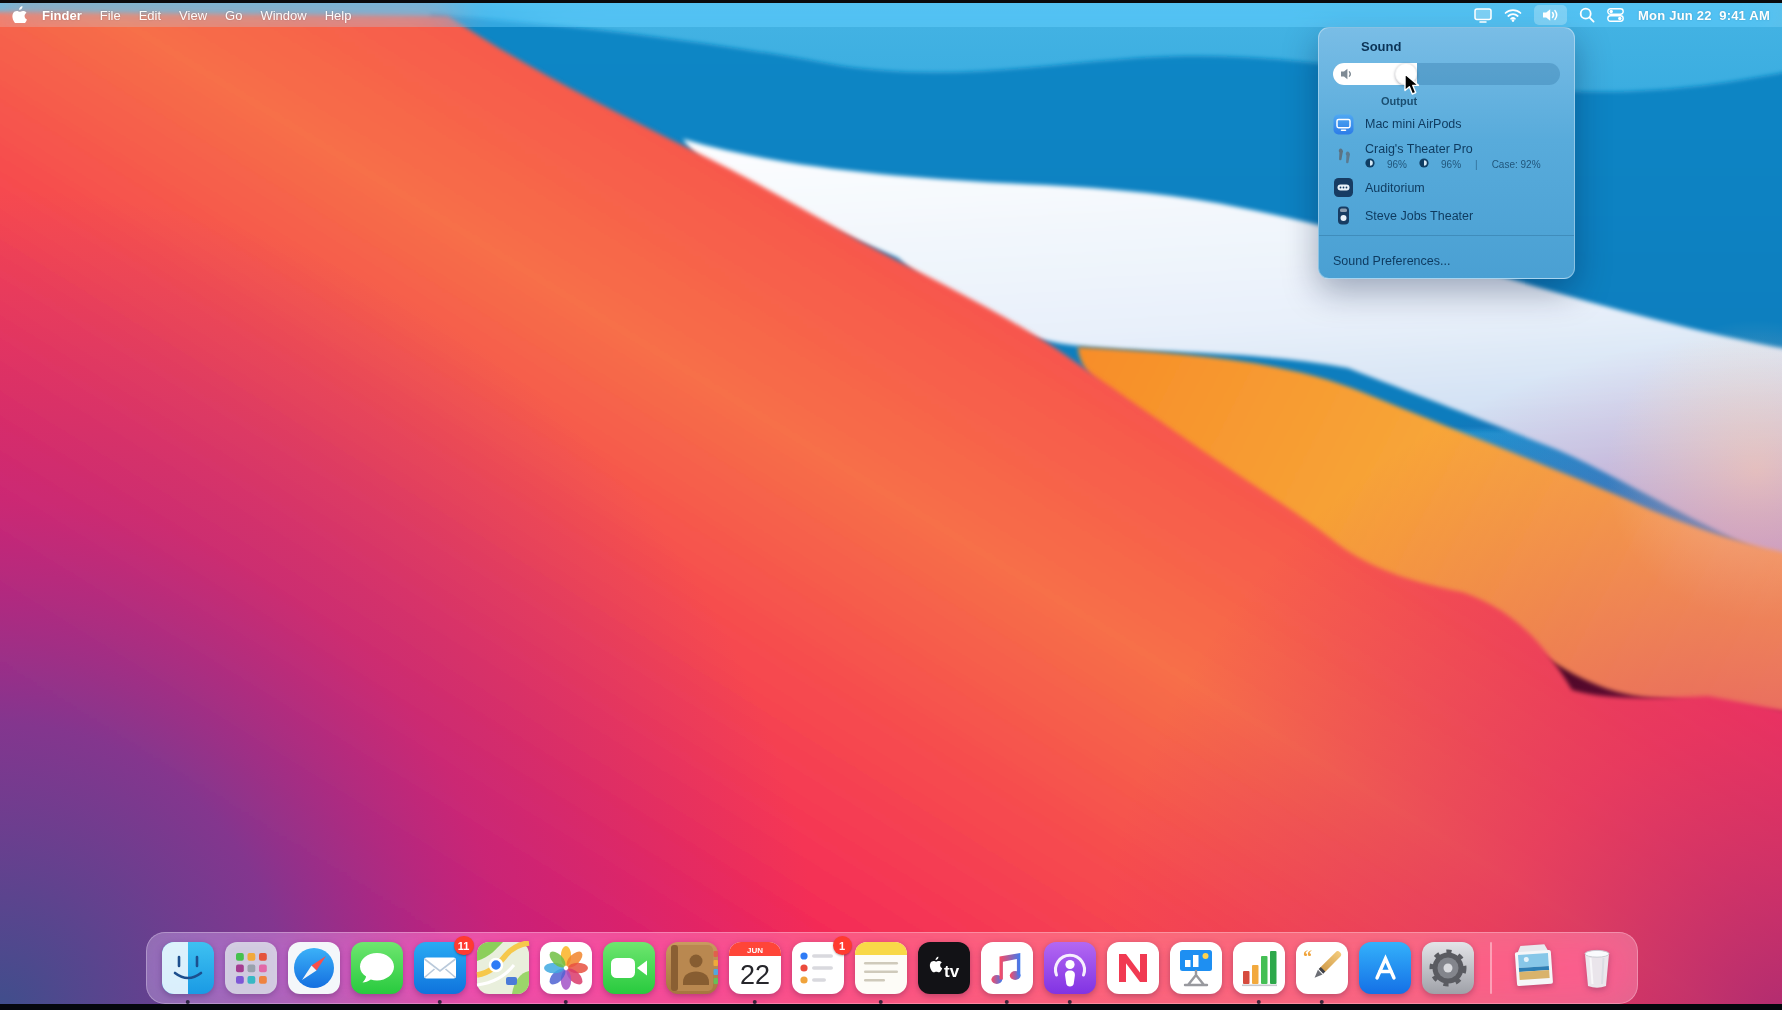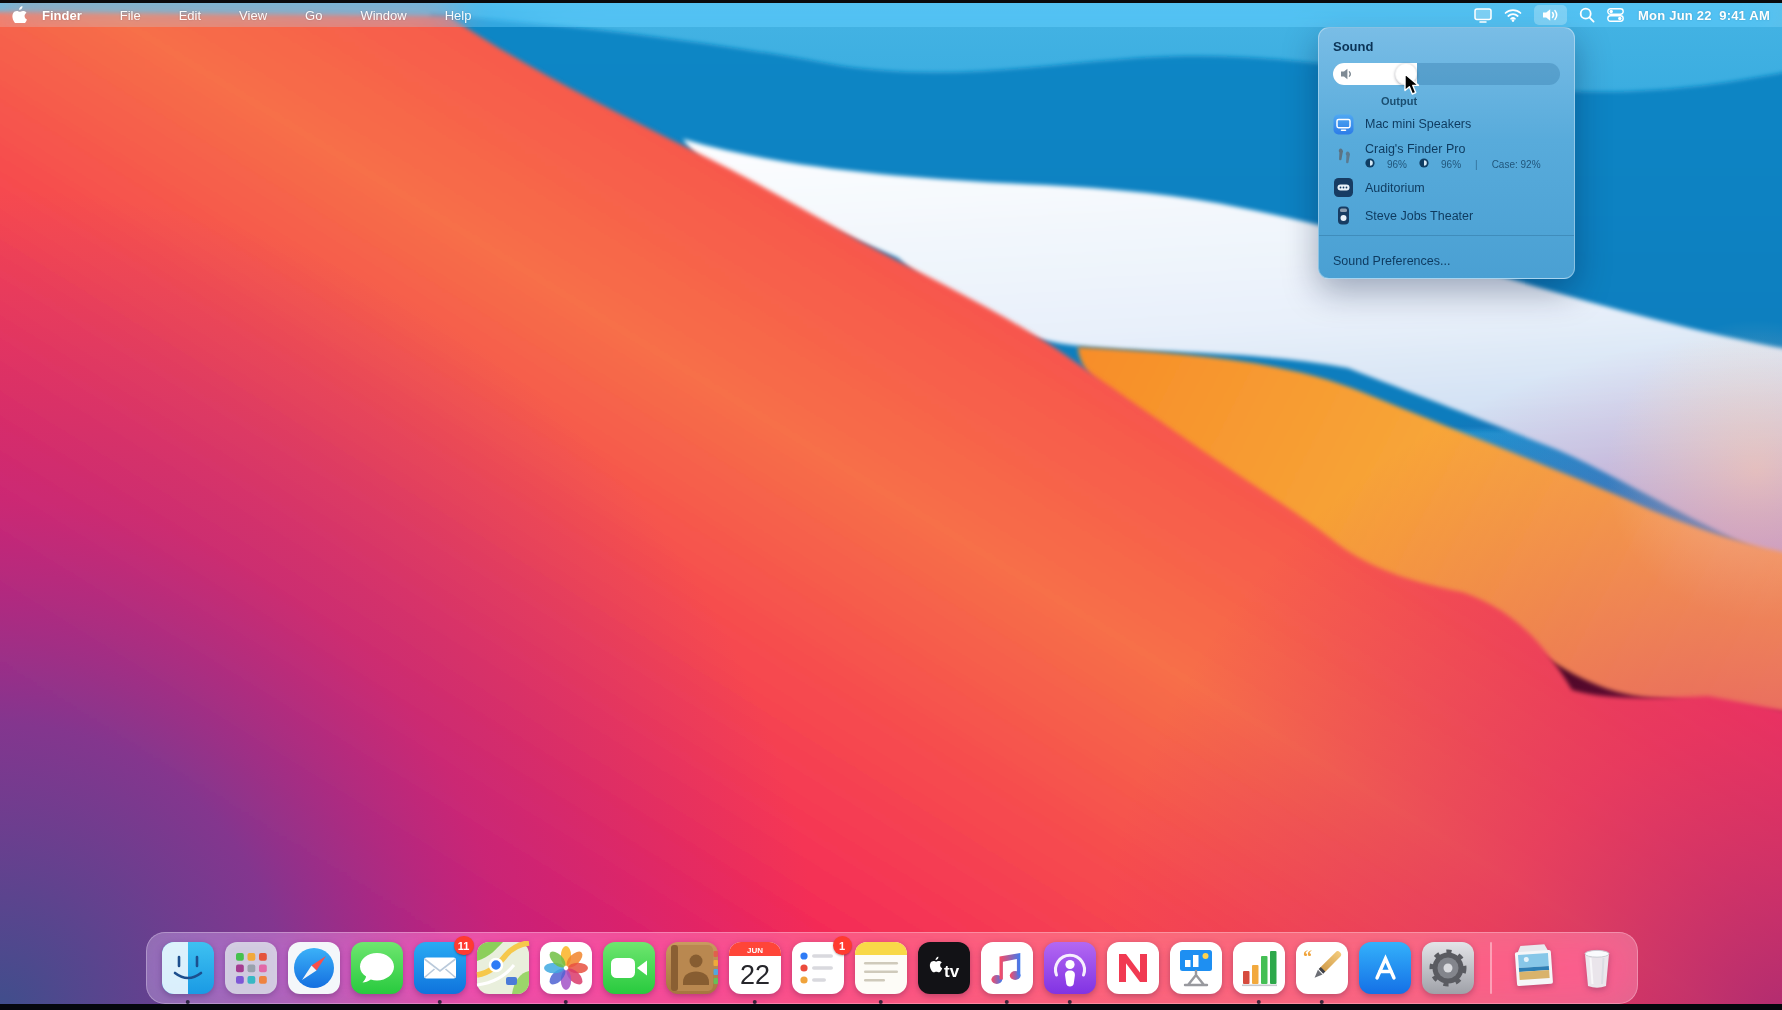--- a/index.html
+++ b/index.html
@@ -16,38 +16,38 @@
   
   #menubar{
     position:absolute;left:0;top:3px;width:100%;height:24px;z-index:30;
     display:flex;align-items:center;padding:0 12px;box-sizing:border-box;
     background:rgba(255,255,255,0.16);
     backdrop-filter:blur(18px) saturate(1.4);
     color:#fff;font-size:13px;
     text-shadow:0 0 2px rgba(0,0,0,0.22);
   }
   #apple-menu{display:flex;align-items:center;margin-right:6px;}
-  #menu-items{display:flex;align-items:center;gap:20px;}
+  #menu-items{display:flex;align-items:center;}
   .menu-item{padding:0 9px;white-space:nowrap;opacity:.95;}
   .menu-item.bold{font-weight:700;opacity:1;}
   #status-area{margin-left:auto;display:flex;align-items:center;gap:12px;}
   .status-icon{display:flex;align-items:center;justify-content:center;}
   .status-icon.highlight{background:rgba(255,255,255,0.25);border-radius:5px;padding:3px 8px;}
   #menu-clock{font-weight:600;white-space:pre;margin-left:2px;letter-spacing:.2px;}
   
   #sound-panel{
     position:absolute;left:1318px;top:27px;width:257px;z-index:20;
     box-sizing:border-box;padding:11px 14px 10px;
     border-radius:11px;
     background:linear-gradient(180deg,#79bde6 0%,#58abdb 45%,#4aa0d3 100%);
     border:1px solid rgba(255,255,255,0.35);
     box-shadow:0 12px 34px rgba(0,20,60,0.35);
     color:#0e3a5f;
   }
-  #sound-title{font-size:13px;font-weight:700;color:#0b3356;}
+  #sound-title{font-size:13px;font-weight:700;color:#0b3356;margin-left:28px;}
   #vol-slider{position:relative;margin-top:9px;height:22px;border-radius:11px;
     background:rgba(12,82,130,0.22);}
   #vol-fill{position:absolute;left:0;top:0;bottom:0;border-radius:11px 0 0 11px;background:#fff;}
   #vol-knob{position:absolute;top:0;width:22px;height:22px;border-radius:50%;background:#fff;
     box-shadow:0 1px 3px rgba(0,0,30,0.3);border:0.5px solid rgba(0,0,0,0.05);box-sizing:border-box;}
   #vol-speaker{position:absolute;left:7px;top:4px;}
   #output-label{margin-top:10px;font-size:11px;font-weight:700;color:#134465;opacity:.9;margin-left:48px;}
   .dev-row{display:flex;align-items:center;gap:11px;margin-top:7px;}
   .dev-ic{width:21px;height:21px;flex:0 0 21px;display:flex;align-items:center;justify-content:center;}
   .dev-name{font-size:12.5px;font-weight:500;color:#0e3a5f;line-height:1.15;}
@@ -223,34 +223,34 @@
                 <stop offset="0" stop-color="#4fa8f2"></stop>
                 <stop offset="1" stop-color="#2c7ce8"></stop>
               </linearGradient>
             </defs>
             <rect x="0.5" y="0.5" width="20" height="20" rx="5" fill="url(#dv1)"></rect>
             <rect x="4" y="5.5" width="13" height="8.2" rx="1.6" fill="none" stroke="#fff" stroke-width="1.5"></rect>
             <path d="M8.5,16.3 h4" stroke="#fff" stroke-width="1.5" stroke-linecap="round"></path>
           </svg>
         </span>
     <span>
-          <div class="dev-name">Mac mini Speakers</div>
+          <div class="dev-name">Mac mini AirPods</div>
         </span>
       </div>
       <div class="dev-row">
         <span class="dev-ic">
           <svg width="21" height="21" viewBox="0 0 21 21">
             <g fill="#5c7282">
               <path d="M7,2.5 a3,3 0 0 1 2.6,4.5 l-1.1,6.2 a1.2,1.2 0 0 1 -2.4,-0.3 l0.3,-6.4 A3,3 0 0 1 7,2.5 z"></path>
               <path opacity="0.85" d="M14,5.5 a3,3 0 0 1 2.6,4.5 l-1.1,6.2 a1.2,1.2 0 0 1 -2.4,-0.3 l0.3,-6.4 A3,3 0 0 1 14,5.5 z"></path>
             </g>
           </svg>
         </span>
     <span>
-          <div class="dev-name">Craig's Finder Pro</div>
+          <div class="dev-name">Craig's Theater Pro</div>
           <div class="dev-sub">
       <span><svg width="10" height="10" viewBox="0 0 10 10">
                 <circle cx="5" cy="5" r="4.6" fill="#0f3d63"></circle>
                 <path d="M5,2.2 a2.8,2.8 0 0 1 0,5.6 z" fill="#d6e9f6"></path>
               </svg></span>
             <span>96%</span>
       <span><svg width="10" height="10" viewBox="0 0 10 10">
                 <circle cx="5" cy="5" r="4.6" fill="#0f3d63"></circle>
                 <path d="M5,2.2 a2.8,2.8 0 0 1 0,5.6 z" fill="#d6e9f6"></path>
               </svg></span>

